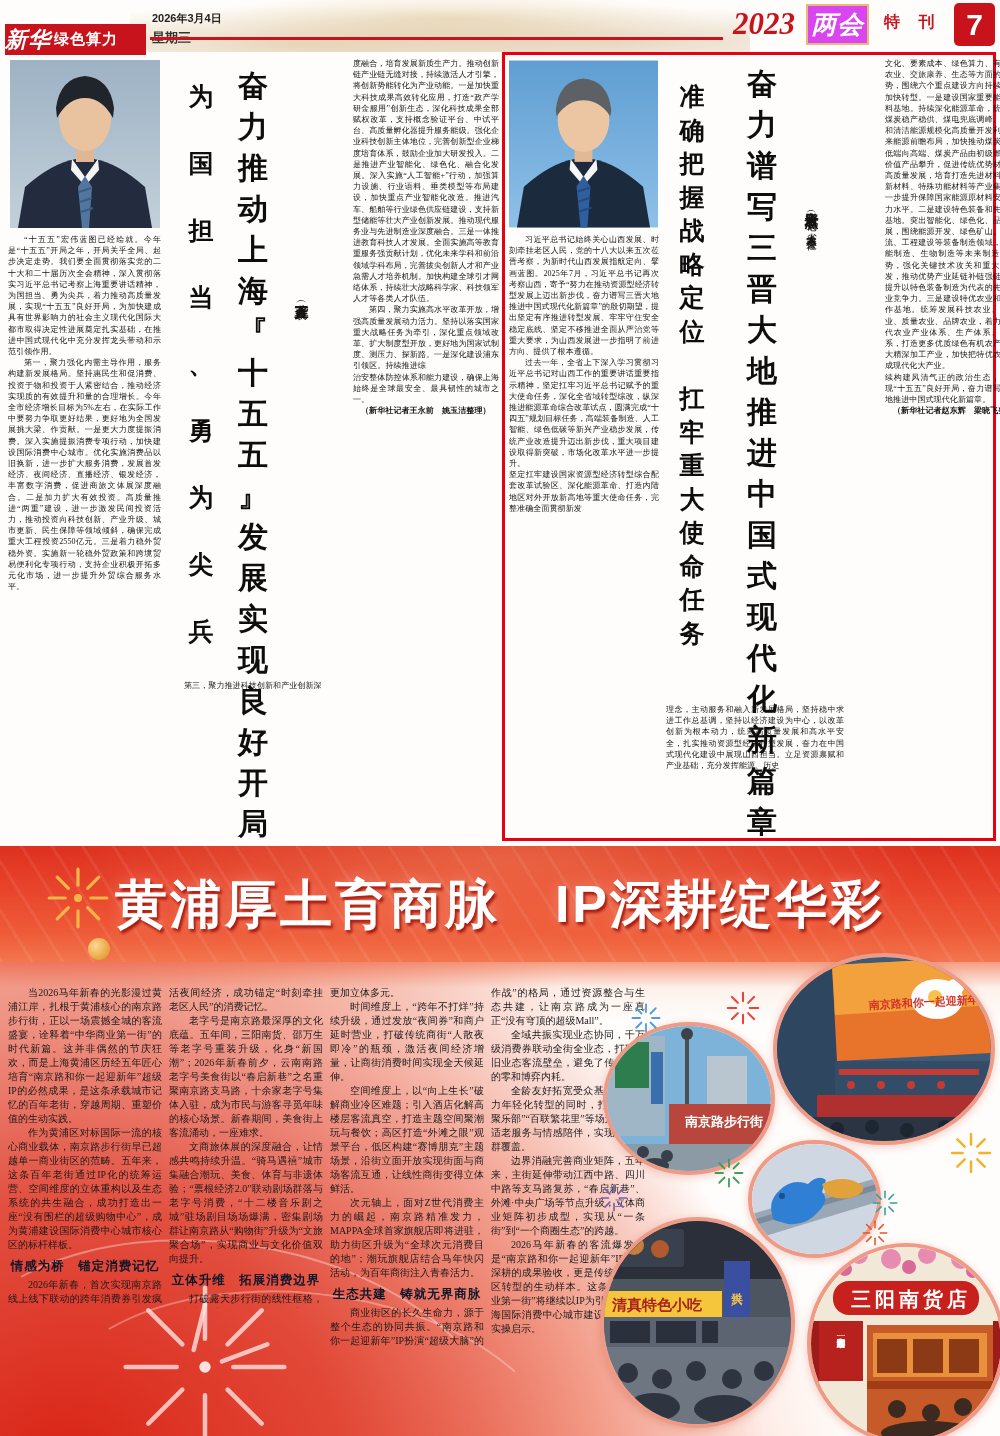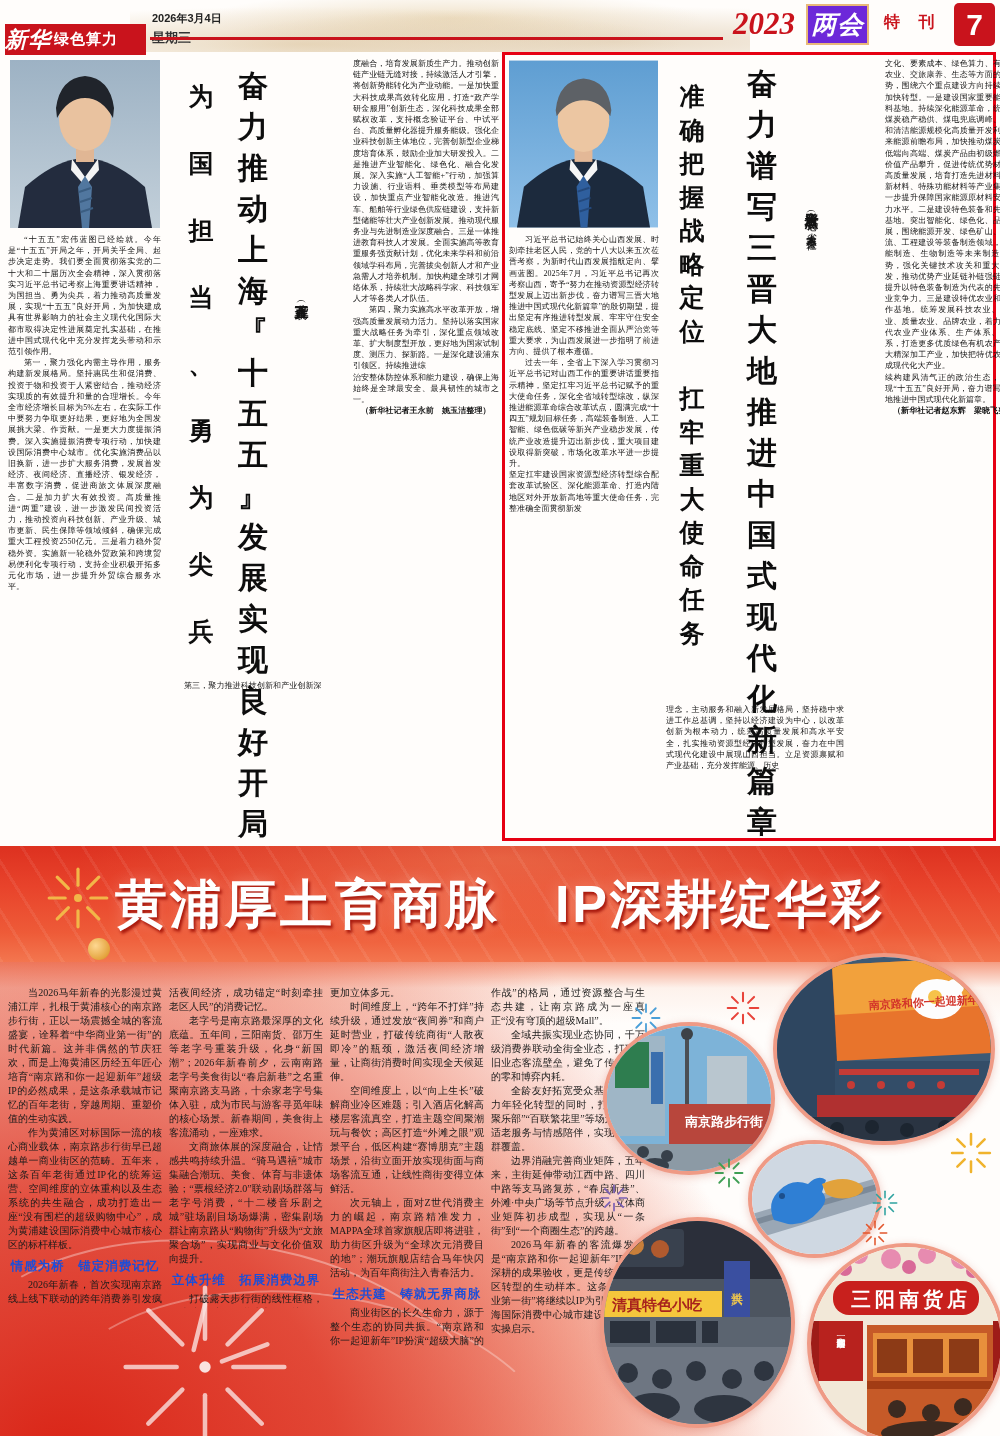--- a/index.html
+++ b/index.html
@@ -15,21 +15,21 @@
   .logo{left:5px;top:24px;width:141px;height:31px;background:#c9131c;color:#fff;
         display:flex;align-items:center;justify-content:flex-start;gap:3px;transform:skewX(0);}
   .logo .la{font-size:22px;font-weight:900;font-style:italic;letter-spacing:1px;}
   .logo .lb{font-size:15px;font-weight:900;letter-spacing:1px;}
   .m-date{left:152px;top:11px;font-family:"Liberation Sans",sans-serif;}
   .m-date .d1{font-size:11px;font-weight:bold;color:#222;}
   .m-date .d2{font-size:13px;font-weight:bold;color:#333;margin-top:3px;}
   .m-rule{left:150px;top:37px;width:573px;height:2.5px;background:#c9131c;}
   .ed-year{left:733px;top:6px;font-size:31px;font-weight:900;font-style:italic;color:#c9131c;
            font-family:"Liberation Serif",serif;}
-  .lh-box{left:806px;top:4px;width:63px;height:41px;background:#6d28d9;border:2px solid #e9b97a;
+  .lh-box{left:806px;top:4px;width:63px;height:41px;background:#d946ef;border:2px solid #e9b97a;
           box-sizing:border-box;color:#fff;display:flex;align-items:center;justify-content:center;
           font-size:25px;font-weight:900;font-style:italic;letter-spacing:1px;}
   .tk{left:884px;top:12px;font-size:16px;font-weight:900;color:#c9131c;letter-spacing:7px;
       font-family:"Liberation Sans",sans-serif;}
   .pg-box{left:954px;top:3px;width:41px;height:43px;background:#c9131c;border-radius:5px;color:#fff;
           display:flex;align-items:center;justify-content:center;font-size:30px;font-weight:bold;
           font-family:"Liberation Sans",sans-serif;}
 
   
   .col{position:absolute;text-align:justify;overflow:hidden;}
@@ -80,21 +80,21 @@
     background:
       radial-gradient(circle at 6% 108%,rgba(216,28,14,.97),rgba(220,40,22,.8) 26%,rgba(231,76,45,.4) 50%,transparent 66%),
       radial-gradient(circle at 42% 122%,rgba(238,96,58,.55),transparent 55%),
       linear-gradient(180deg,rgba(242,132,100,.8),rgba(250,216,200,.3) 26px,transparent 62px),
       linear-gradient(90deg,rgba(251,233,226,.55),transparent 62%);}
   .arc{position:absolute;border:2px solid rgba(255,255,255,.45);border-radius:50%;}
   .arc1{left:-60px;top:280px;width:560px;height:340px;border-color:rgba(255,255,255,.35) transparent transparent transparent;transform:rotate(8deg);}
   .arc2{left:40px;top:330px;width:520px;height:300px;border-color:rgba(255,255,255,.3) transparent transparent transparent;transform:rotate(6deg);}
   .fcol{font-family:"Liberation Serif","DejaVu Serif",serif;font-size:10px;line-height:14px;color:#1a1a1a;}
   .fcol .subhead{font-family:"Liberation Sans","DejaVu Sans",sans-serif;font-weight:bold;
-    font-size:12.5px;color:#1d4ed8;text-align:center;letter-spacing:1px;margin:7px 0 5px;}
+    font-size:12.5px;color:#0f172a;text-align:center;letter-spacing:1px;margin:7px 0 5px;}
   .f1{left:8px;top:24px;width:154px;height:318px;}
   .f2{left:169px;top:24px;width:154px;height:322px;}
   .f3{left:330px;top:24px;width:154px;height:360px;}
   .f4{left:491px;top:24px;width:154px;height:356px;}
 
   .oval{position:absolute;border-radius:50%;border:4px solid #ef9a85;overflow:hidden;
         box-shadow:0 2px 8px rgba(190,60,40,.25);background:#fff;}
   .ph-a{left:773px;top:-9px;width:214px;height:184px;}
   .ph-b{left:603px;top:60px;width:164px;height:145px;}
   .ph-c{left:748px;top:178px;width:125px;height:110px;}

